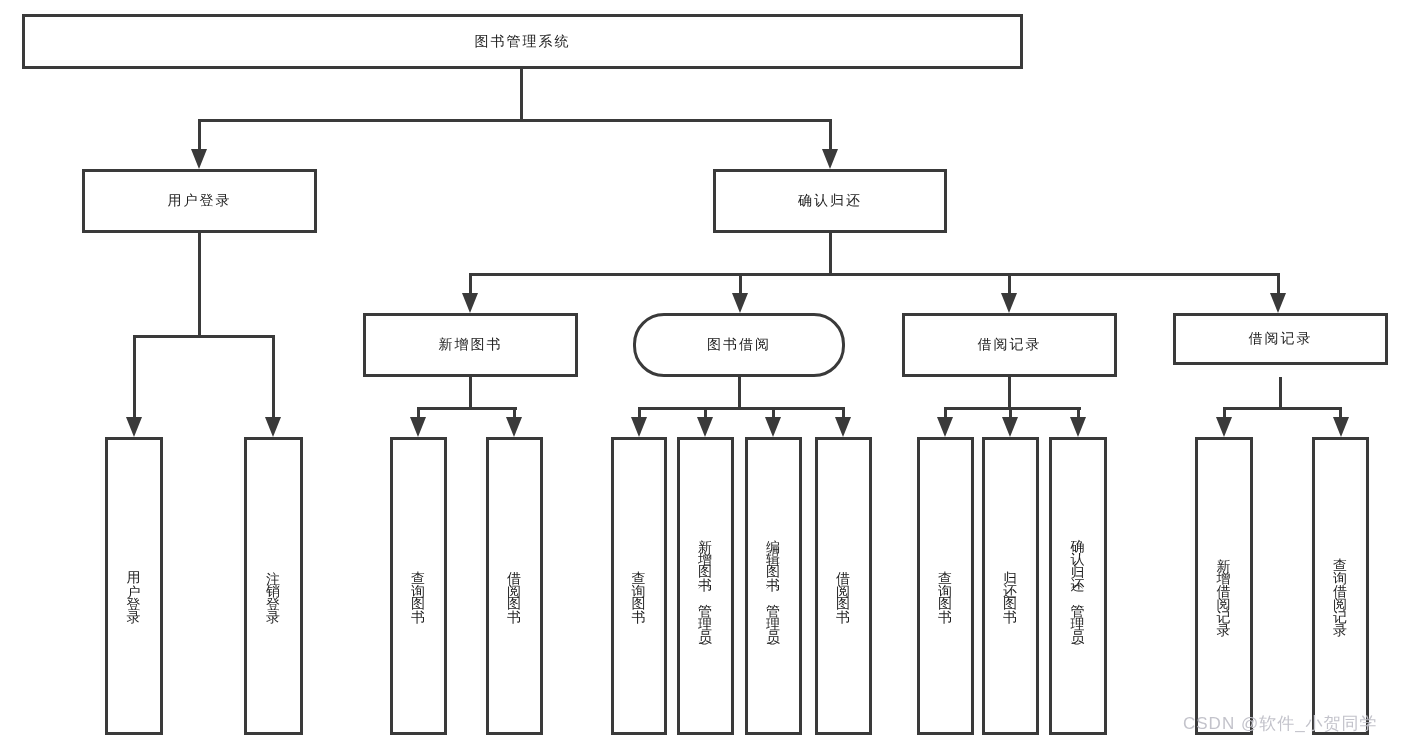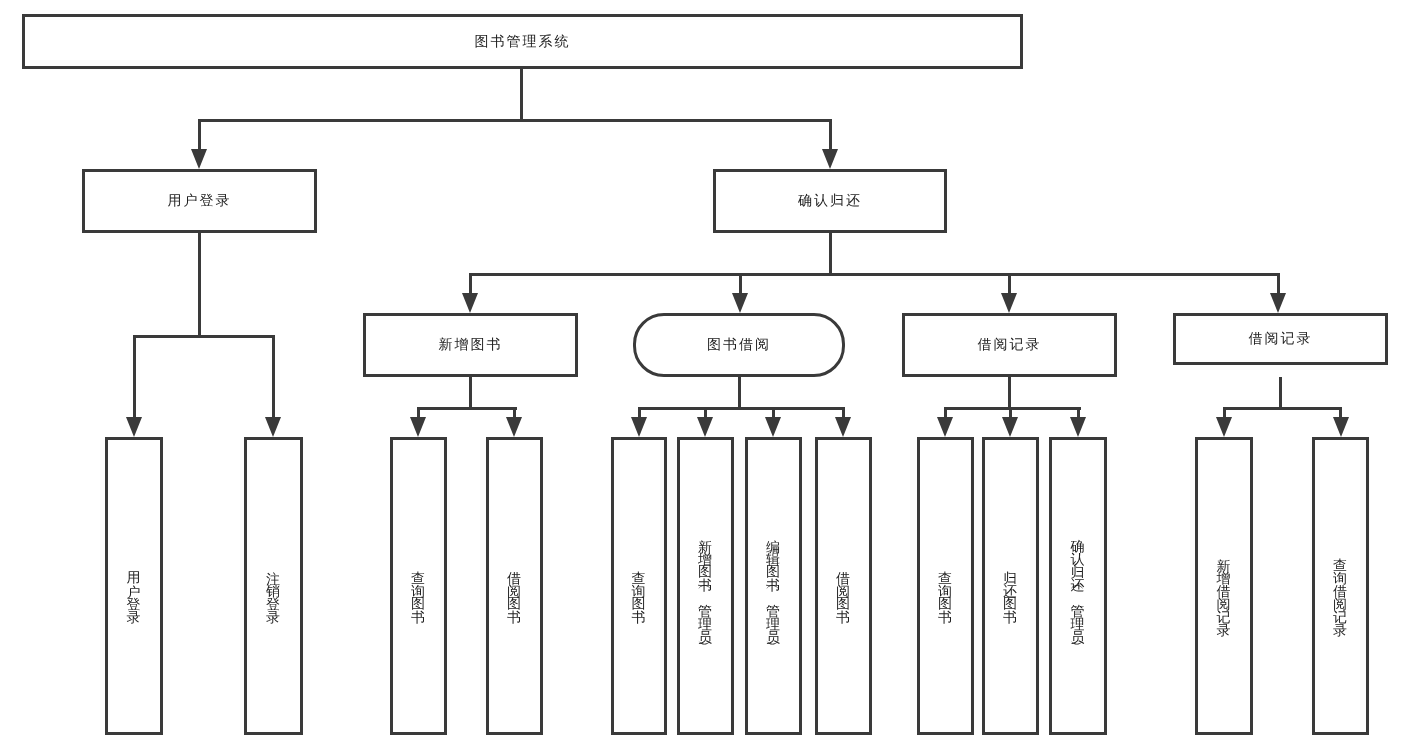--- a/index.html
+++ b/index.html
@@ -175,14 +175,15 @@
     <span>确认归还（管理员）</span>
   </div>
 
   <div class="box leaf" style="left:1195px; top:437px; width:58px; height:298px;">
     <span>新增借阅记录</span>
   </div>
   <div class="box leaf" style="left:1312px; top:437px; width:57px; height:298px;">
     <span>查询借阅记录</span>
   </div>
 
+  <div class="watermark">CSDN @软件_小贺同学</div>
 
 </div>
 
 </body></html>

